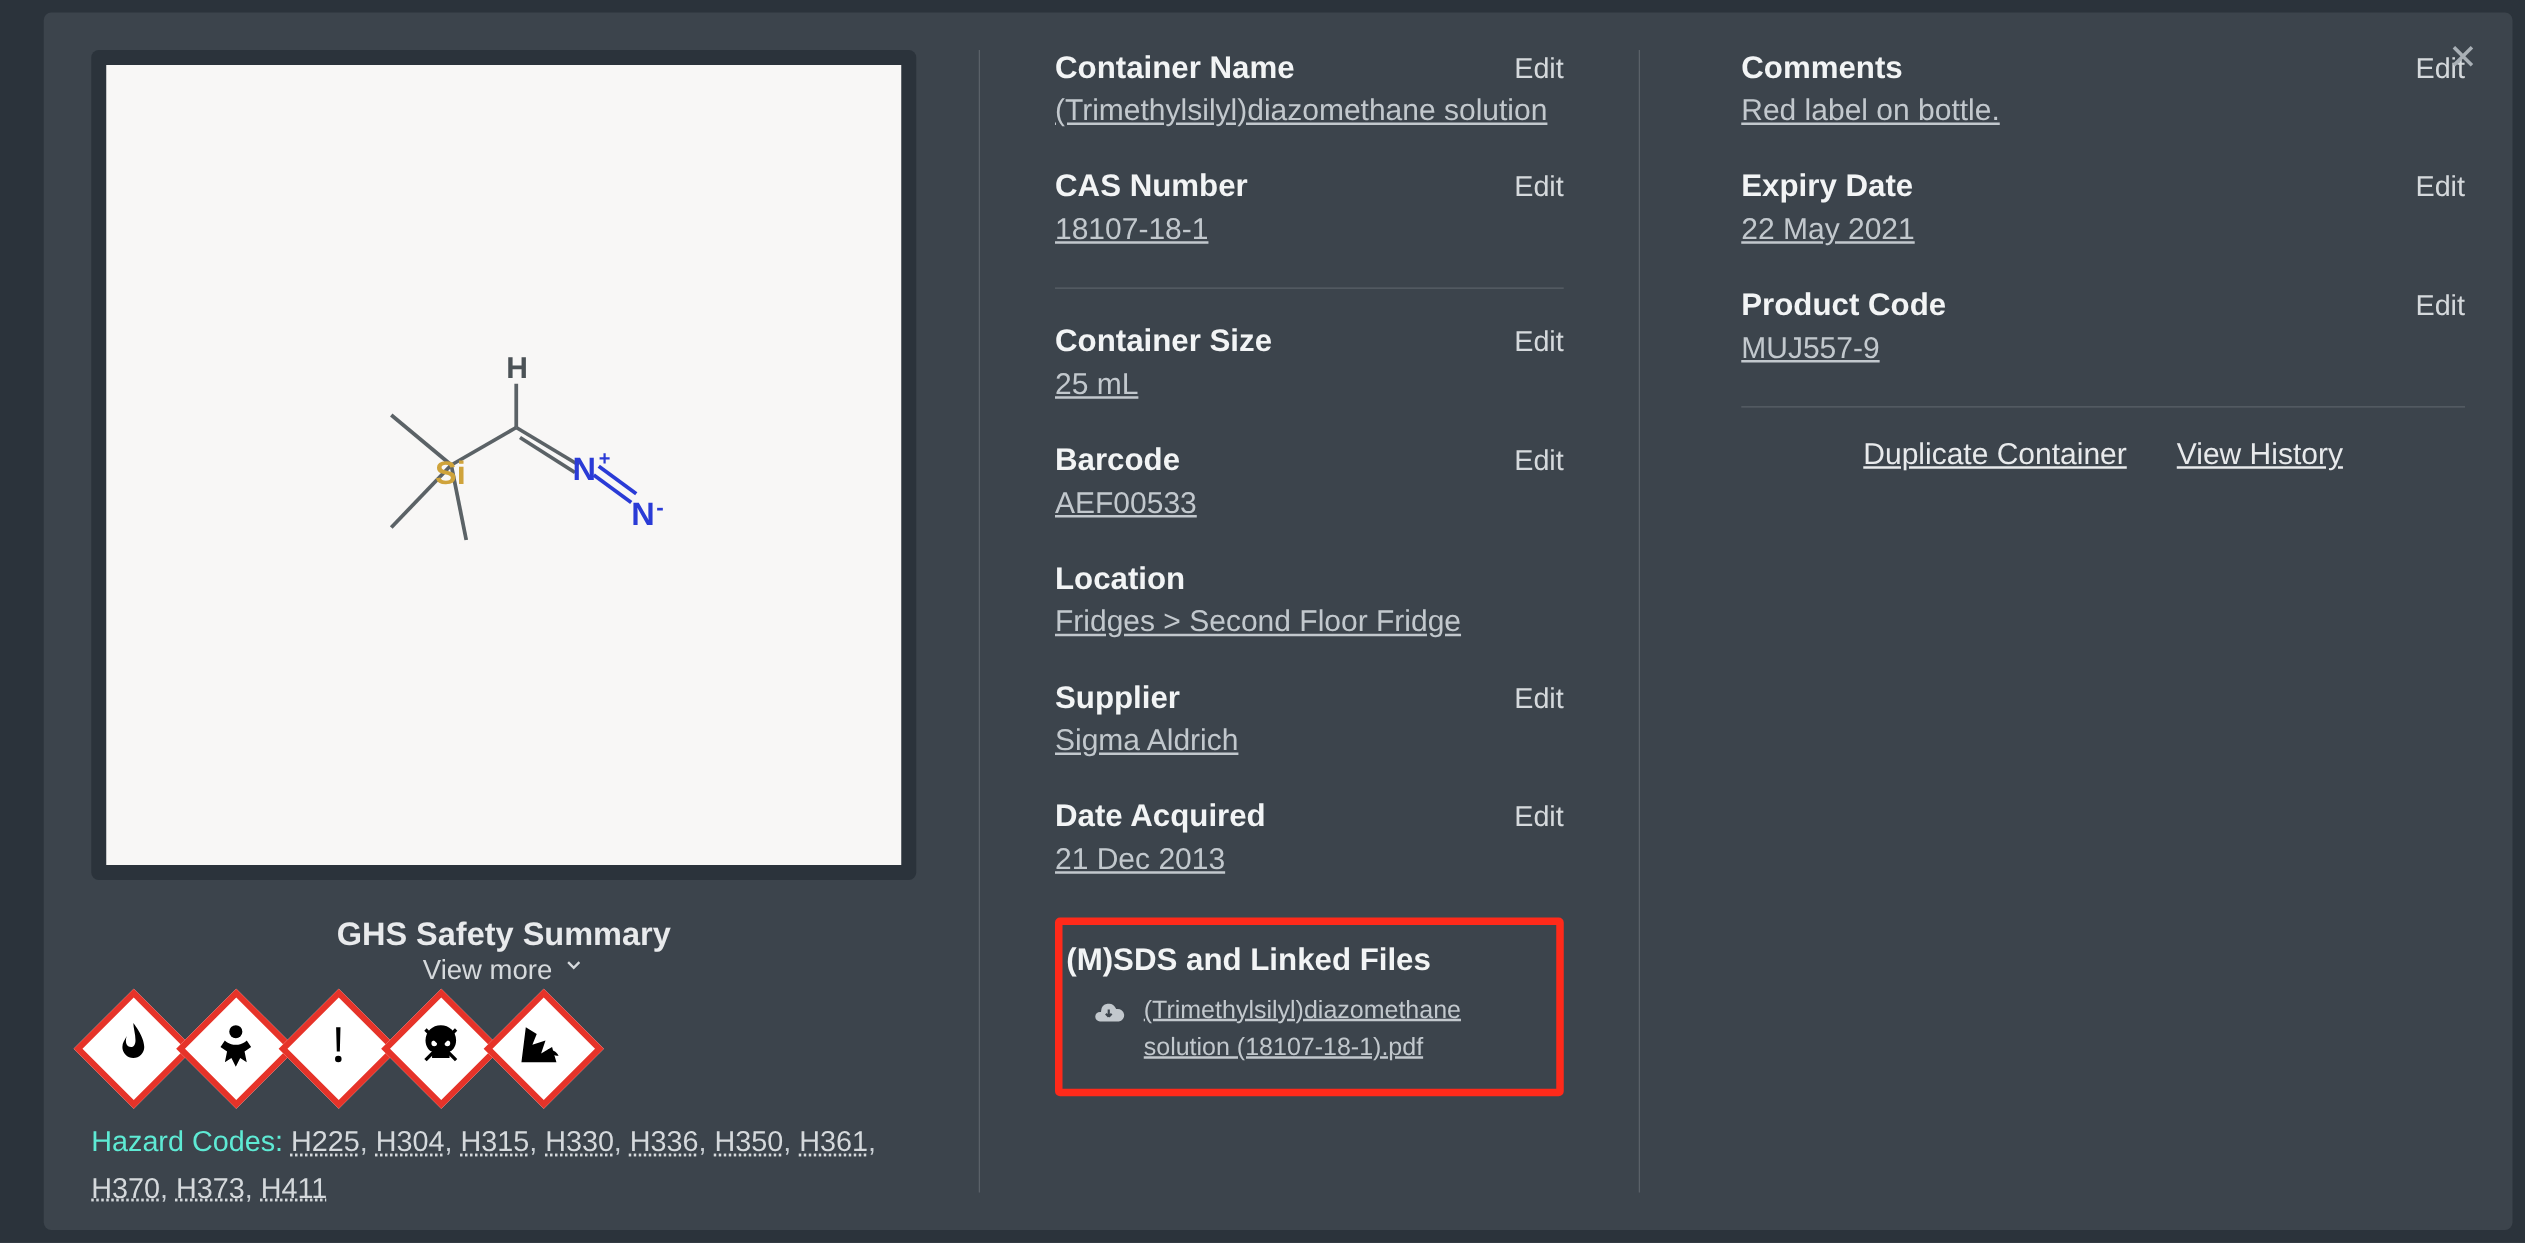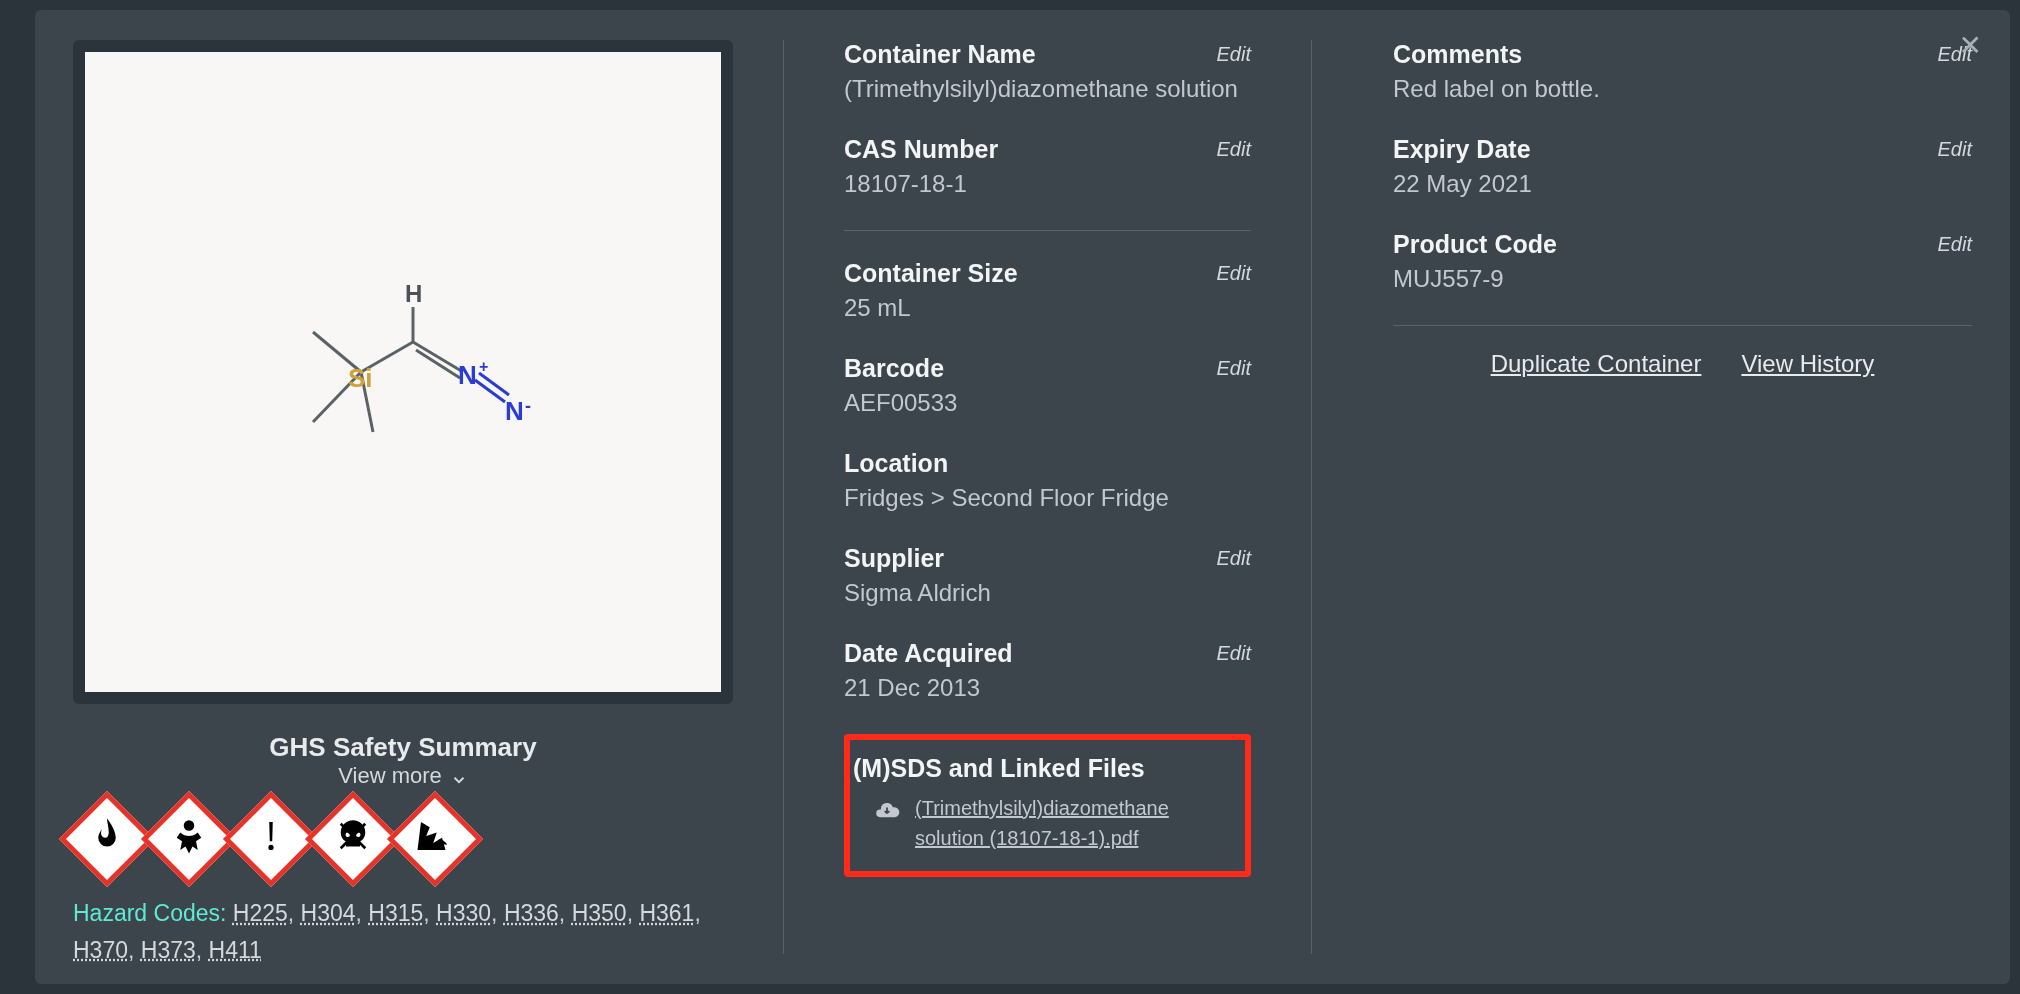--- a/index.html
+++ b/index.html
@@ -51,21 +51,21 @@
     height: 200px;
   }
   .structure svg { position:absolute; top:0; left:0; }
   .ghs-header {
     display:flex; justify-content:space-between; align-items:center;
     margin-top: 28px;
     color:#e8eaec;
     flex-direction:column;
   }
   .ghs-title { font-weight:600; font-size:26px; }
-  .view-more { font-size:22px; color:#d5d9dc; cursor:pointer; display:flex; align-items:flex-end; gap:8px;}
+  .view-more { font-size:22px; color:#d5d9dc; cursor:pointer; display:flex; align-items:flex-start; gap:8px;}
   .pictograms { display:flex; gap:14px; margin-top:16px; }
   .picto {
     width:68px; height:68px;
     transform: rotate(45deg);
     border:5px solid #e63329;
     background:#fff;
     display:flex; align-items:center; justify-content:center;
   }
   .picto-inner {
     transform: rotate(-45deg);
@@ -74,22 +74,22 @@
     color:#000;
   }
   .hazard-line { margin-top:22px; font-size:23px; line-height:1.6; color:#c9cfd4;}
   .hazard-label { color:#5eead4;margin-top:20px; }
   .hcode { text-decoration: underline dotted; cursor:pointer; color:#d5d9dc;}
   .col-mid { flex:1; padding-left:10px; padding-right:10px; }
   .col-right { width:610px; flex-shrink:0; padding-left:30px; border-left:1px solid transparent;}
   .field { margin-bottom: 32px; }
   .field-head { display:flex; justify-content:space-between; align-items:center; }
   .field-label { font-weight:600; color:#f2f4f5; font-size:25px;text-align:right; }
-  .edit { color:#d5d9dc; font-size:20px; cursor:pointer;font-style:italic; }
-  .field-val { color:#c2c8cd; font-size:24px; margin-top:6px; }
+  .edit { color:#d5d9dc; font-size:23px; cursor:pointer; }
+  .field-val { color:#c2c8cd; font-size:24px; margin-top:6px;text-decoration:underline; }
   .hr { border:none; border-top:1px solid #5a6168; margin: 10px 0 28px 0; }
   .msds-box {
     border: 6px solid #ff2a1a;
     border-radius:4px;
     padding: 14px 18px 18px 3px;
     margin-top: 4px;
   }
   .msds-title { font-weight:600; color:#f2f4f5; font-size:25px; margin-bottom:10px;}
   .file-row { display:flex; align-items:flex-start; gap:14px; padding-left:20px;}
   .cloud-icon { color:#c2c8cd; margin-top:4px; flex-shrink:0;}

